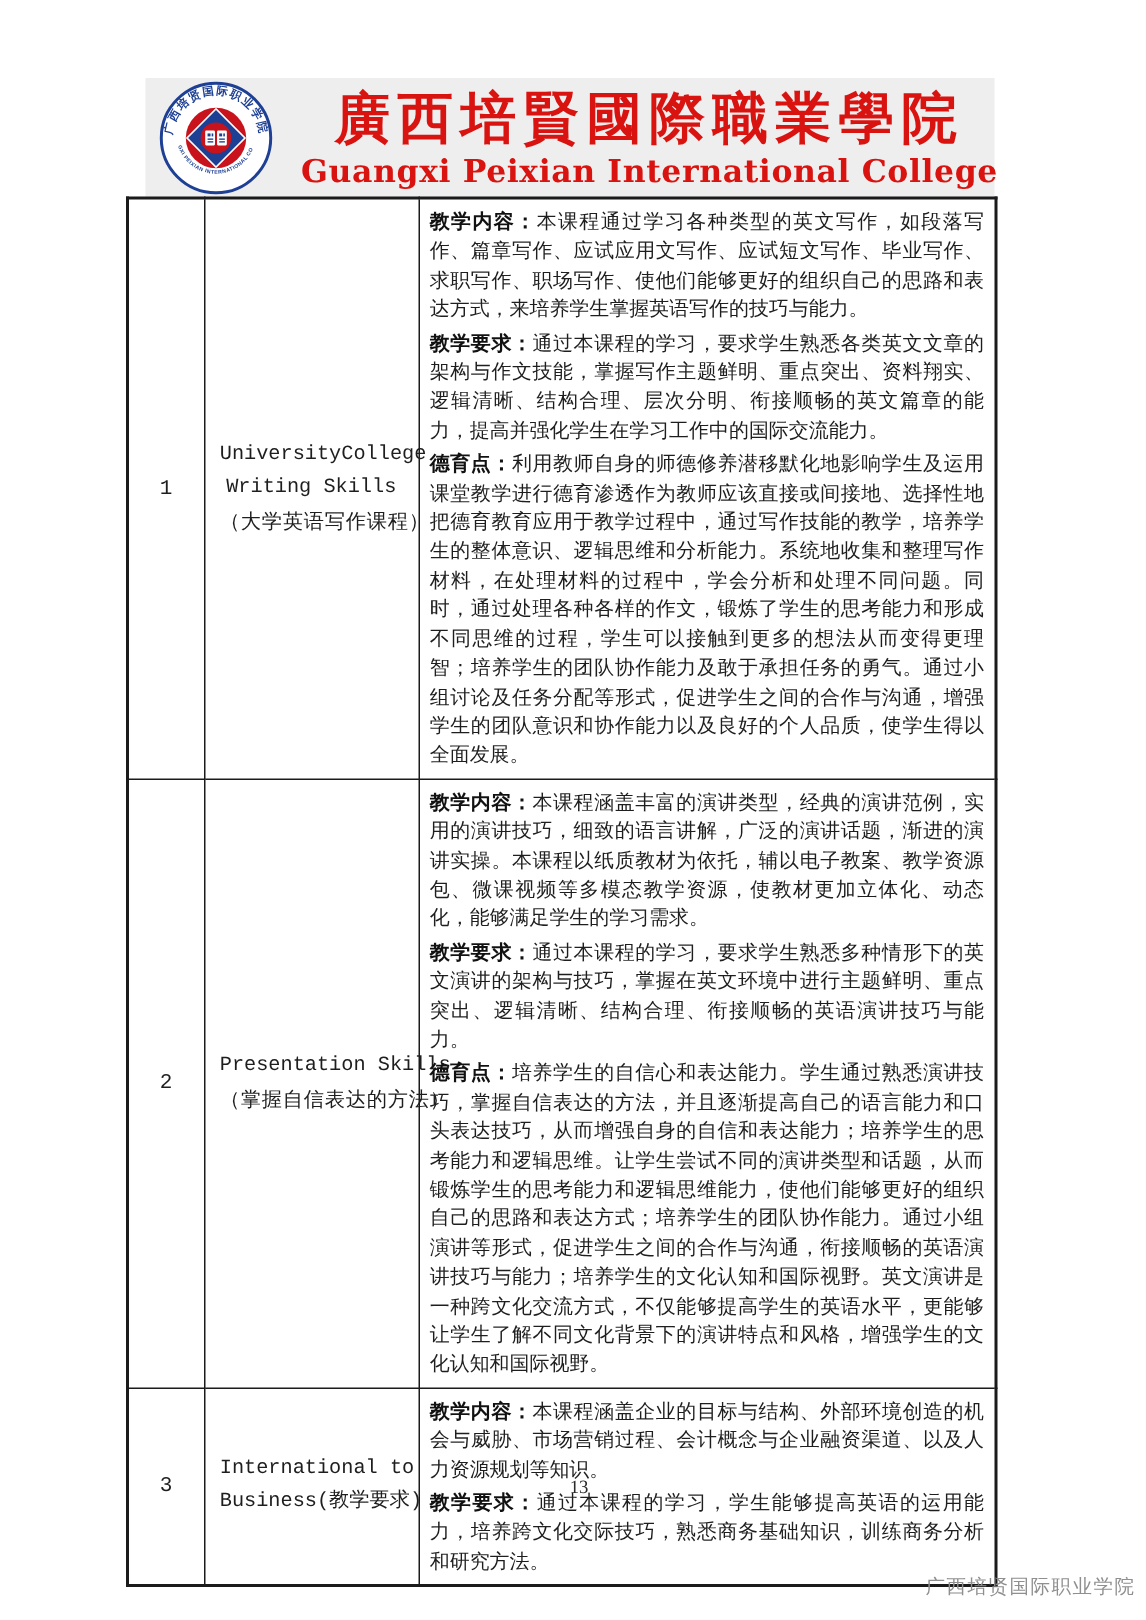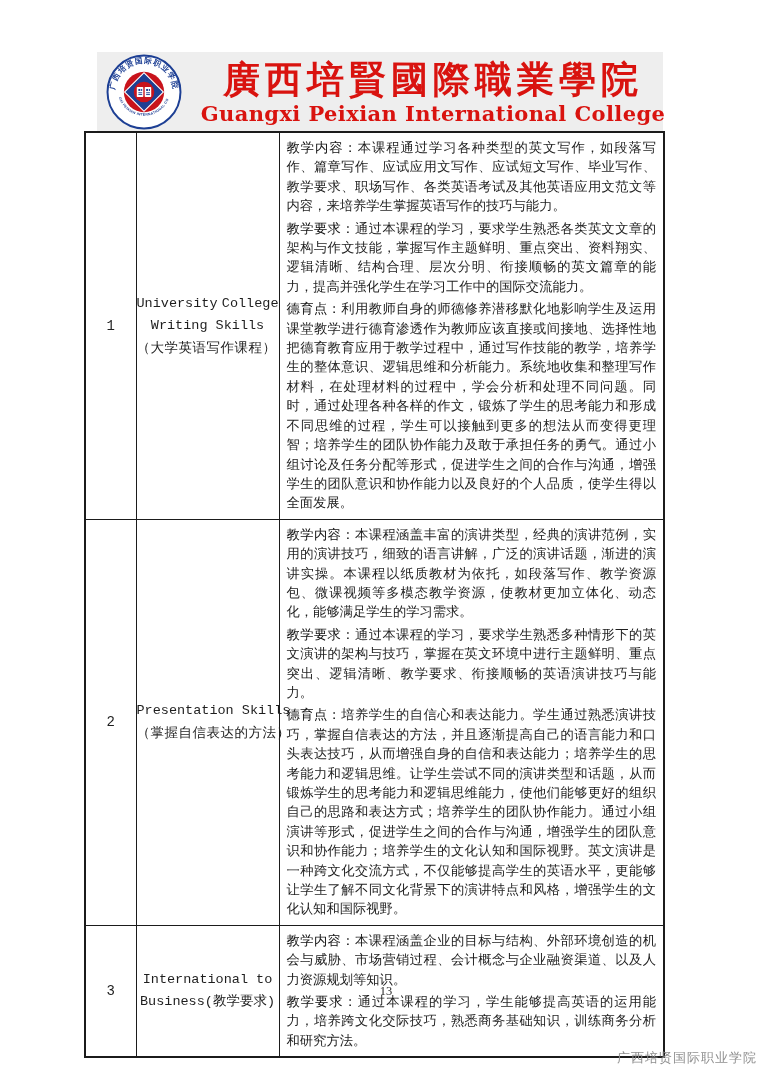--- a/index.html
+++ b/index.html
@@ -35,38 +35,38 @@
   table.course-table {
     position:absolute; left:84px; top:131px; width:579px;
     border-collapse:collapse; table-layout:fixed;
     border:2px solid #1b1b1b;
   }
   .course-table td { border:1.5px solid #1b1b1b; vertical-align:middle; }
   .course-table td.num {
     text-align:center; font-size:14px;
     font-family:"Liberation Mono","DejaVu Sans Mono",monospace;
   }
-  .course-table td.course { padding:0 0; text-align:center; }
+  .course-table td.course { padding:0 10px; text-align:center; }
   .course-line {
     font-family:"Liberation Mono","DejaVu Sans Mono",monospace;
     font-size:13.5px; line-height:22px; white-space:nowrap;
   }
   .course-line.spread { display:flex; justify-content:space-between; text-align:left; }
   .course-line.zh {
     font-family:"Liberation Serif","DejaVu Serif",serif;
     font-size:13.5px; letter-spacing:0.5px;
   }
   .course-table td.desc {
     vertical-align:top; padding:5px 7px 3px 7px;
     font-size:13.3px; line-height:1.46; text-align:justify;
   }
   .desc p { margin:0 0 3px 0; }
   .desc .lbl {
     font-family:"Liberation Sans","DejaVu Sans",sans-serif;
-    font-weight:normal; color:#111;
+    font-weight:bold; color:#111;
   }
 
   
   .pagenum {
     position:absolute; left:4px; top:984px; width:100%; text-align:center;
     font-size:12.5px; color:#2a2a2a;
     font-family:"Liberation Serif","DejaVu Serif",serif;
   }
   .watermark {
     position:absolute; right:7px; top:1049px;
@@ -126,36 +126,36 @@
       <td class="num">1</td>
       <td class="course">
         <div class="course-line spread">
           <span>University</span>
           <span>College</span>
         </div>
         <div class="course-line" style="text-align:center;">Writing Skills</div>
         <div class="course-line zh" style="text-align:left;">（大学英语写作课程）</div>
       </td>
       <td class="desc">
-        <p><b class="lbl">教学内容：</b><span>本课程通过学习各种类型的英文写作，如段落写作、篇章写作、应试应用文写作、应试短文写作、毕业写作、教学要求、职场写作、各类英语考试及其他英语应用文范文等内容，来培养学生掌握英语写作的技巧与能力。</span></p>
+        <p><b class="lbl">教学内容：</b><span>本课程通过学习各种类型的英文写作，如段落写作、篇章写作、应试应用文写作、应试短文写作、毕业写作、求职写作、职场写作、使他们能够更好的组织自己的思路和表达方式，来培养学生掌握英语写作的技巧与能力。</span></p>
         <p><b class="lbl">教学要求：</b><span>通过本课程的学习，要求学生熟悉各类英文文章的架构与作文技能，掌握写作主题鲜明、重点突出、资料翔实、逻辑清晰、结构合理、层次分明、衔接顺畅的英文篇章的能力，提高并强化学生在学习工作中的国际交流能力。</span></p>
         <p><b class="lbl">德育点：</b><span>利用教师自身的师德修养潜移默化地影响学生及运用课堂教学进行德育渗透作为教师应该直接或间接地、选择性地把德育教育应用于教学过程中，通过写作技能的教学，培养学生的整体意识、逻辑思维和分析能力。系统地收集和整理写作材料，在处理材料的过程中，学会分析和处理不同问题。同时，通过处理各种各样的作文，锻炼了学生的思考能力和形成不同思维的过程，学生可以接触到更多的想法从而变得更理智；培养学生的团队协作能力及敢于承担任务的勇气。通过小组讨论及任务分配等形式，促进学生之间的合作与沟通，增强学生的团队意识和协作能力以及良好的个人品质，使学生得以全面发展。</span></p>
       </td>
     </tr>
 
     <tr style="height:366px;">
       <td class="num">2</td>
       <td class="course">
         <div class="course-line">Presentation Skills</div>
         <div class="course-line zh">（掌握自信表达的方法）</div>
       </td>
       <td class="desc">
-        <p><b class="lbl">教学内容：</b><span>本课程涵盖丰富的演讲类型，经典的演讲范例，实用的演讲技巧，细致的语言讲解，广泛的演讲话题，渐进的演讲实操。本课程以纸质教材为依托，如段落写作、教学资源包、微课视频等多模态教学资源，使教材更加立体化、动态化，能够满足学生的学习需求。</span></p>
-        <p><b class="lbl">教学要求：</b><span>通过本课程的学习，要求学生熟悉多种情形下的英文演讲的架构与技巧，掌握在英文环境中进行主题鲜明、重点突出、逻辑清晰、教学要求、衔接顺畅的英语演讲技巧与能力。</span></p>
-        <p><b class="lbl">德育点：</b><span>培养学生的自信心和表达能力。学生通过熟悉演讲技巧，掌握自信表达的方法，并且逐渐提高自己的语言能力和口头表达技巧，从而增强自身的自信和表达能力；培养学生的思考能力和逻辑思维。让学生尝试不同的演讲类型和话题，从而锻炼学生的思考能力和逻辑思维能力，使他们能够更好的组织自己的思路和表达方式；培养学生的团队协作能力。通过小组演讲等形式，促进学生之间的合作与沟通，增强学生的团队意识和协作能力；培养学生的文化认知和国际视野。英文演讲是一种跨文化交流方式，不仅能够提高学生的英语水平，更能够让学生了解不同文化背景下的演讲特点和风格，增强学生的文化认知和国际视野。</span></p>
+        <p><b class="lbl">教学内容：</b><span>本课程涵盖丰富的演讲类型，经典的演讲范例，实用的演讲技巧，细致的语言讲解，广泛的演讲话题，渐进的演讲实操。本课程以纸质教材为依托，辅以电子教案、教学资源包、微课视频等多模态教学资源，使教材更加立体化、动态化，能够满足学生的学习需求。</span></p>
+        <p><b class="lbl">教学要求：</b><span>通过本课程的学习，要求学生熟悉多种情形下的英文演讲的架构与技巧，掌握在英文环境中进行主题鲜明、重点突出、逻辑清晰、结构合理、衔接顺畅的英语演讲技巧与能力。</span></p>
+        <p><b class="lbl">德育点：</b><span>培养学生的自信心和表达能力。学生通过熟悉演讲技巧，掌握自信表达的方法，并且逐渐提高自己的语言能力和口头表达技巧，从而增强自身的自信和表达能力；培养学生的思考能力和逻辑思维。让学生尝试不同的演讲类型和话题，从而锻炼学生的思考能力和逻辑思维能力，使他们能够更好的组织自己的思路和表达方式；培养学生的团队协作能力。通过小组演讲等形式，促进学生之间的合作与沟通，衔接顺畅的英语演讲技巧与能力；培养学生的文化认知和国际视野。英文演讲是一种跨文化交流方式，不仅能够提高学生的英语水平，更能够让学生了解不同文化背景下的演讲特点和风格，增强学生的文化认知和国际视野。</span></p>
       </td>
     </tr>
 
     <tr style="height:116px;">
       <td class="num">3</td>
       <td class="course">
         <div class="course-line">International to</div>
         <div class="course-line">Business(教学要求)</div>
       </td>
       <td class="desc">

